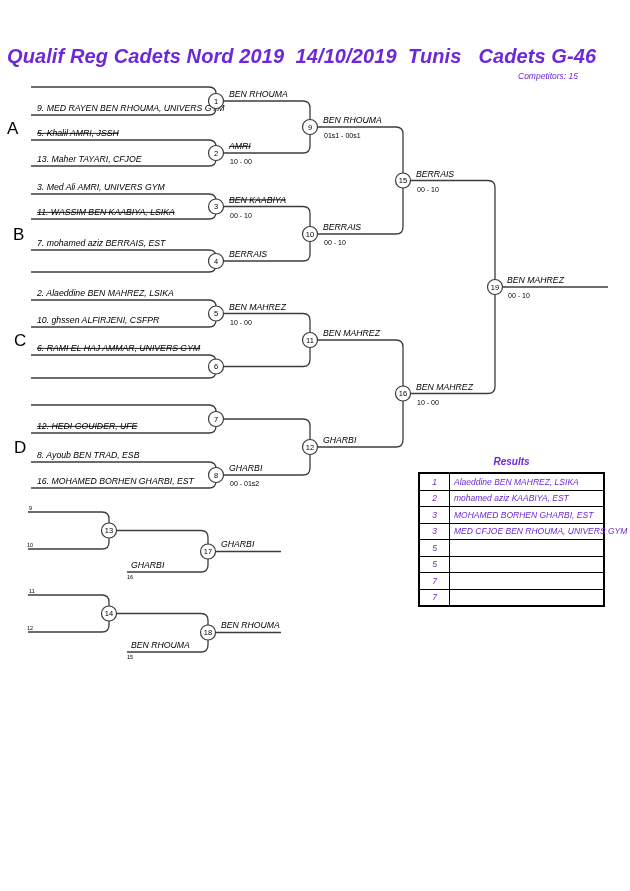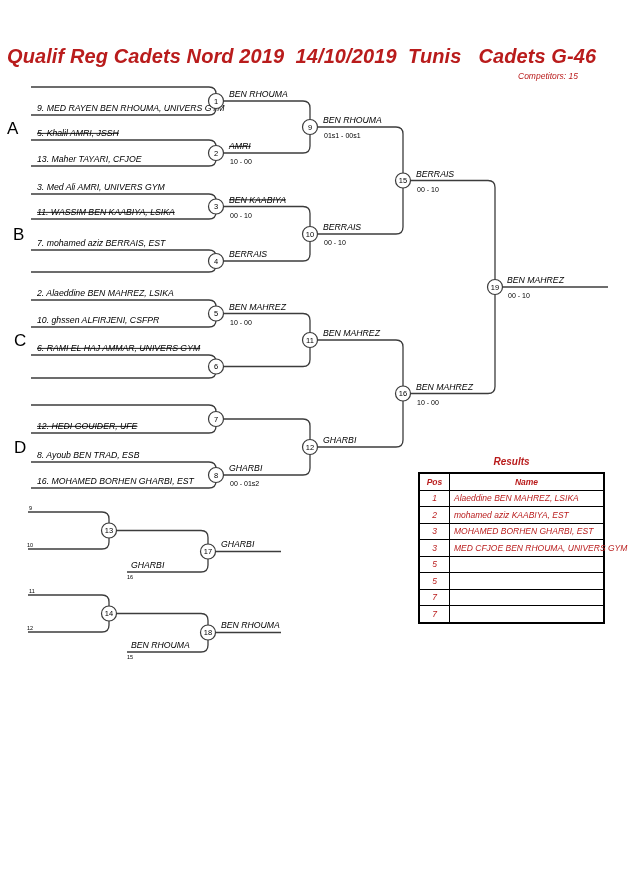--- a/index.html
+++ b/index.html
@@ -1,18 +1,18 @@
 <!DOCTYPE html>
 <html><head>
 <meta charset="utf-8">
 <style>
   html,body { margin:0; padding:0; background:#fff; }
   #page {
     position:relative; width:630px; height:891px; background:#fff;
-    overflow:hidden; font-family:"Liberation Sans", sans-serif; color:#b91c1c;
+    overflow:hidden; font-family:"Liberation Sans", sans-serif; color:#6d28d9;
   }
   #title {
     position:absolute; left:7px; top:45px;
     font-size:20px; font-weight:bold; font-style:italic;
     white-space:pre; letter-spacing:0.1px;
   }
   #competitors {
     position:absolute; left:518px; top:71px;
     font-size:8.5px; font-style:italic;
   }
@@ -181,24 +181,20 @@
     <circle class="mc" cx="208" cy="551.5" r="7.5"></circle>
     <text class="mnum" x="208" y="554">17</text>
     <circle class="mc" cx="208" cy="632.5" r="7.5"></circle>
     <text class="mnum" x="208" y="635">18</text>
   </svg>
 
   <div id="results">
     <div class="rtitle">Results</div>
     <table>
       <tbody>
-          <tr>
-        <th class="pos">Pos</th>
-        <th class="name" style="text-align:center">Name</th>
-      </tr>
       <tr>
         <td class="pos">1</td>
         <td class="name">Alaeddine BEN MAHREZ, LSIKA</td>
       </tr>
       <tr>
         <td class="pos">2</td>
         <td class="name">mohamed aziz KAABIYA, EST</td>
       </tr>
       <tr>
         <td class="pos">3</td>

